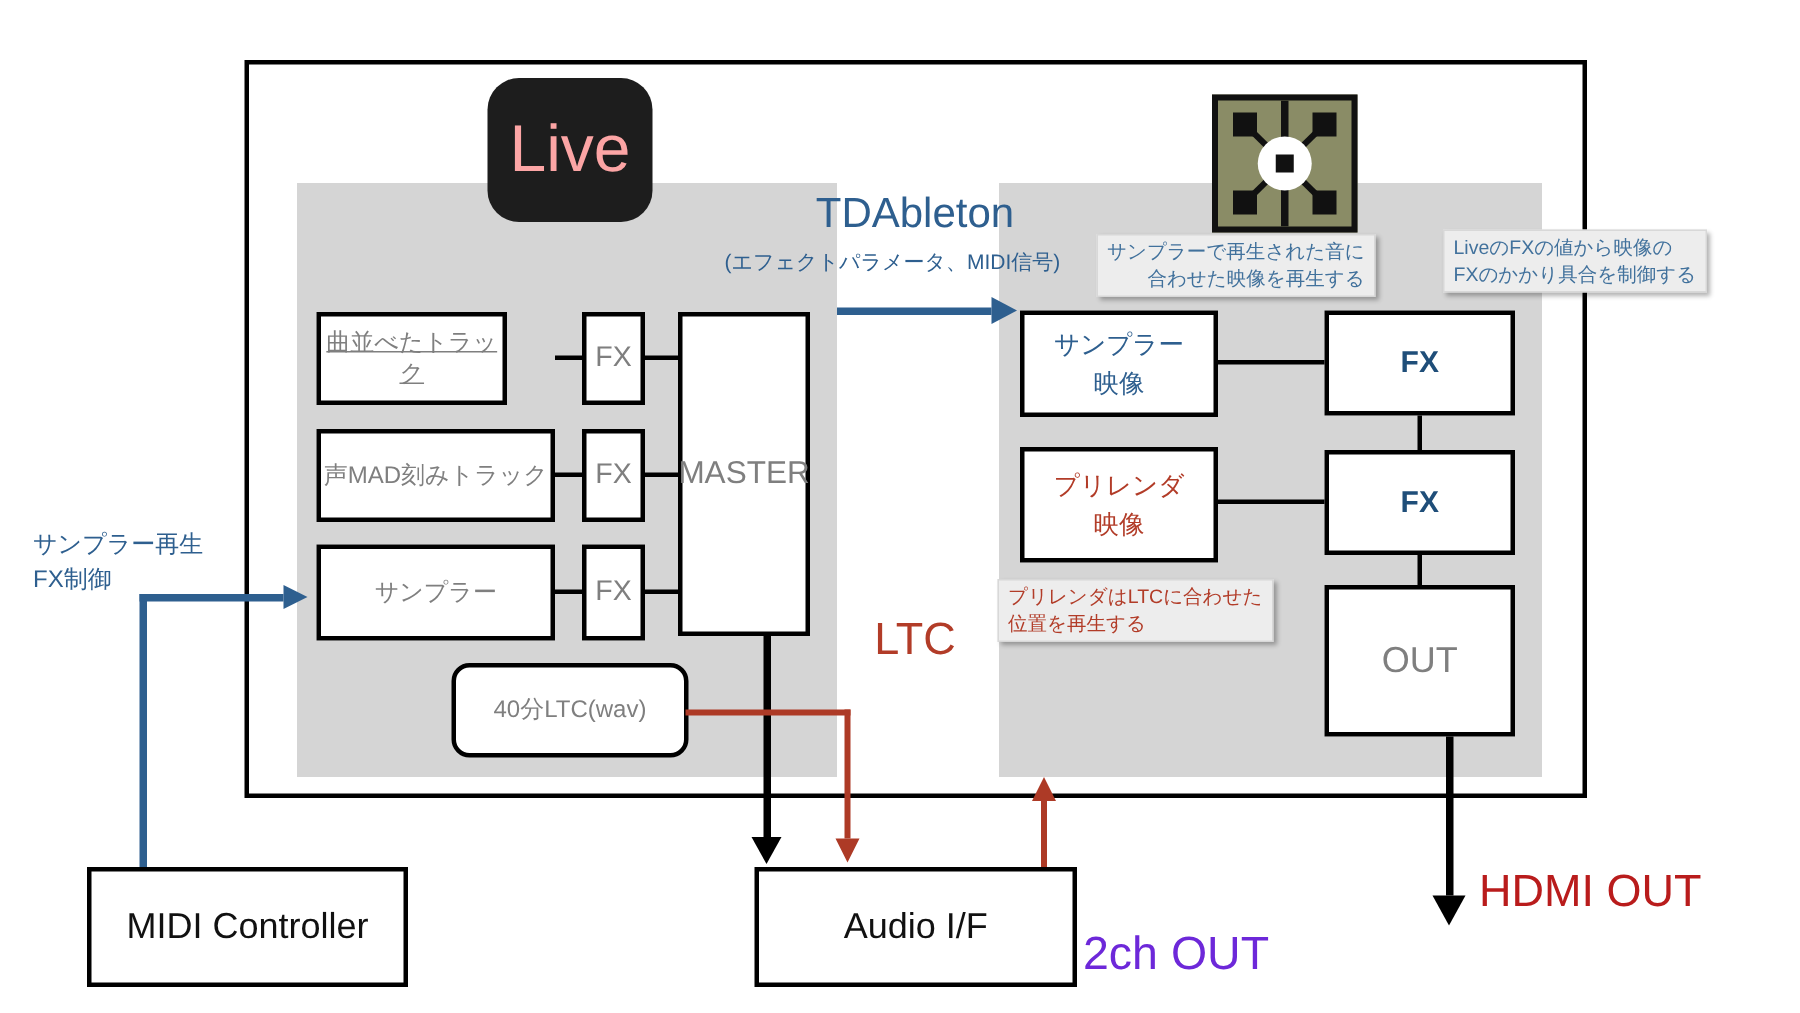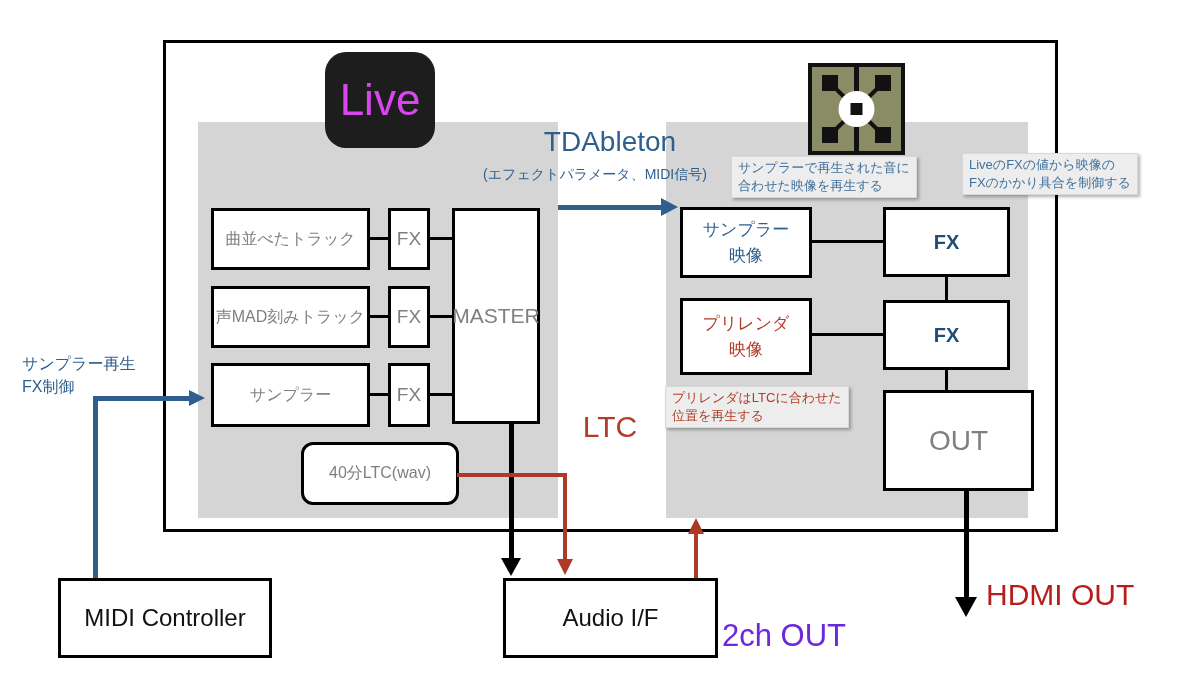--- a/index.html
+++ b/index.html
@@ -23,21 +23,21 @@
     padding:2px 6px;font-size:13px;line-height:18px;white-space:nowrap;
     box-shadow:2px 2px 3px rgba(0,0,0,0.30);
   }
   .note.bluetext{color:#41719c;}
   .note.redtext{color:#b23c28;}
   .label{position:absolute;white-space:nowrap;}
   .center{text-align:center;}
   .live-icon{
     position:absolute;left:325px;top:52px;width:110px;height:96px;border-radius:21px;
     background:#1d1d1d;display:flex;align-items:center;justify-content:center;
-    color:#d946ef;font-size:44px;letter-spacing:0px;
+    color:#fca5a5;font-size:44px;letter-spacing:0px;
   }
   .td-icon{
     position:absolute;left:808px;top:63px;width:97px;height:92px;
     background:#8a8c66;border:4px solid #111;box-sizing:border-box;
   }
   .ext-box{
     position:absolute;background:#fff;border:3px solid #000;box-sizing:border-box;
     display:flex;align-items:center;justify-content:center;color:#111;font-size:24px;
   }
 </style>
@@ -65,21 +65,21 @@
       <line x1="71" y1="68" x2="44.5" y2="42" stroke="#111" stroke-width="4"></line>
       <rect x="10" y="8" width="16" height="16" fill="#111"></rect>
       <rect x="63" y="8" width="16" height="16" fill="#111"></rect>
       <rect x="10" y="60" width="16" height="16" fill="#111"></rect>
       <rect x="63" y="60" width="16" height="16" fill="#111"></rect>
       <circle cx="44.5" cy="42" r="18" fill="#fff"></circle>
       <rect x="38.5" y="36" width="12" height="12" fill="#111"></rect>
     </svg>
   </div>
 
-  <div class="box" style="left:211px;top:208px;width:159px;height:62px;font-size:16px;">
+  <div class="box" style="left:211px;top:208px;width:127px;height:62px;font-size:16px;text-decoration:underline;">
     <span>曲並べたトラック</span>
   </div>
   <div class="box" style="left:211px;top:286px;width:159px;height:62px;font-size:16px;">
     <span>声MAD刻みトラック</span>
   </div>
   <div class="box" style="left:211px;top:363px;width:159px;height:64px;font-size:16px;">
     <span>サンプラー</span>
   </div>
   <div class="box" style="left:388px;top:208px;width:42px;height:62px;font-size:19px;">
     <span>FX</span>
@@ -111,21 +111,21 @@
   <div class="box" style="left:883px;top:207px;width:127px;height:70px;font-size:20px;color:#1f4e79;font-weight:bold;">
     <span>FX</span>
   </div>
   <div class="box" style="left:680px;top:298px;width:132px;height:77px;font-size:17px;color:#b23c28;line-height:26px;">
     <span>プリレンダ</span>
     <span>映像</span>
   </div>
   <div class="box" style="left:883px;top:300px;width:127px;height:70px;font-size:20px;color:#1f4e79;font-weight:bold;">
     <span>FX</span>
   </div>
-  <div class="box" style="left:883px;top:390px;width:151px;height:101px;font-size:28px;">
+  <div class="box" style="left:883px;top:390px;width:127px;height:101px;font-size:24px;">
     <span>OUT</span>
   </div>
 
   <div class="hline" style="left:812px;top:240px;width:71px;height:3px;"></div>
   <div class="hline" style="left:812px;top:333px;width:71px;height:3px;"></div>
   <div class="vline" style="left:945px;top:277px;width:3px;height:23px;"></div>
   <div class="vline" style="left:945px;top:370px;width:3px;height:20px;"></div>
 
   <div class="hline blue" style="left:558px;top:205px;width:103px;height:5px;"></div>
   <div class="arrow" style="left:661px;top:198px;border-left:17px solid #2e5f8f;border-top:9px solid transparent;border-bottom:9px solid transparent;"></div>
@@ -147,21 +147,21 @@
   <div class="vline red" style="left:563px;top:473px;width:4px;height:86px;"></div>
   <div class="arrow" style="left:557px;top:559px;border-top:16px solid #ad3a26;border-left:8px solid transparent;border-right:8px solid transparent;"></div>
   <div class="vline red" style="left:694px;top:534px;width:4px;height:44px;"></div>
   <div class="arrow" style="left:688px;top:518px;border-bottom:16px solid #ad3a26;border-left:8px solid transparent;border-right:8px solid transparent;"></div>
   <div class="label center" style="left:555px;top:410px;width:110px;font-size:30px;color:#b23c28;">LTC</div>
 
   <div class="vline" style="left:964px;top:491px;width:5px;height:106px;"></div>
   <div class="arrow" style="left:955px;top:597px;border-top:20px solid #000;border-left:11px solid transparent;border-right:11px solid transparent;"></div>
   <div class="label" style="left:986px;top:578px;font-size:30px;color:#b91c1c;">HDMI OUT</div>
 
-  <div class="note bluetext" style="left:731px;top:156px;">
+  <div class="note bluetext" style="left:731px;top:156px;text-align:right;">
     <div>サンプラーで再生された音に</div>
     <div>合わせた映像を再生する</div>
   </div>
   <div class="note redtext" style="left:665px;top:386px;">
     <div>プリレンダはLTCに合わせた</div>
     <div>位置を再生する</div>
   </div>
   <div class="note bluetext" style="left:962px;top:153px;">
     <div>LiveのFXの値から映像の</div>
     <div>FXのかかり具合を制御する</div>

